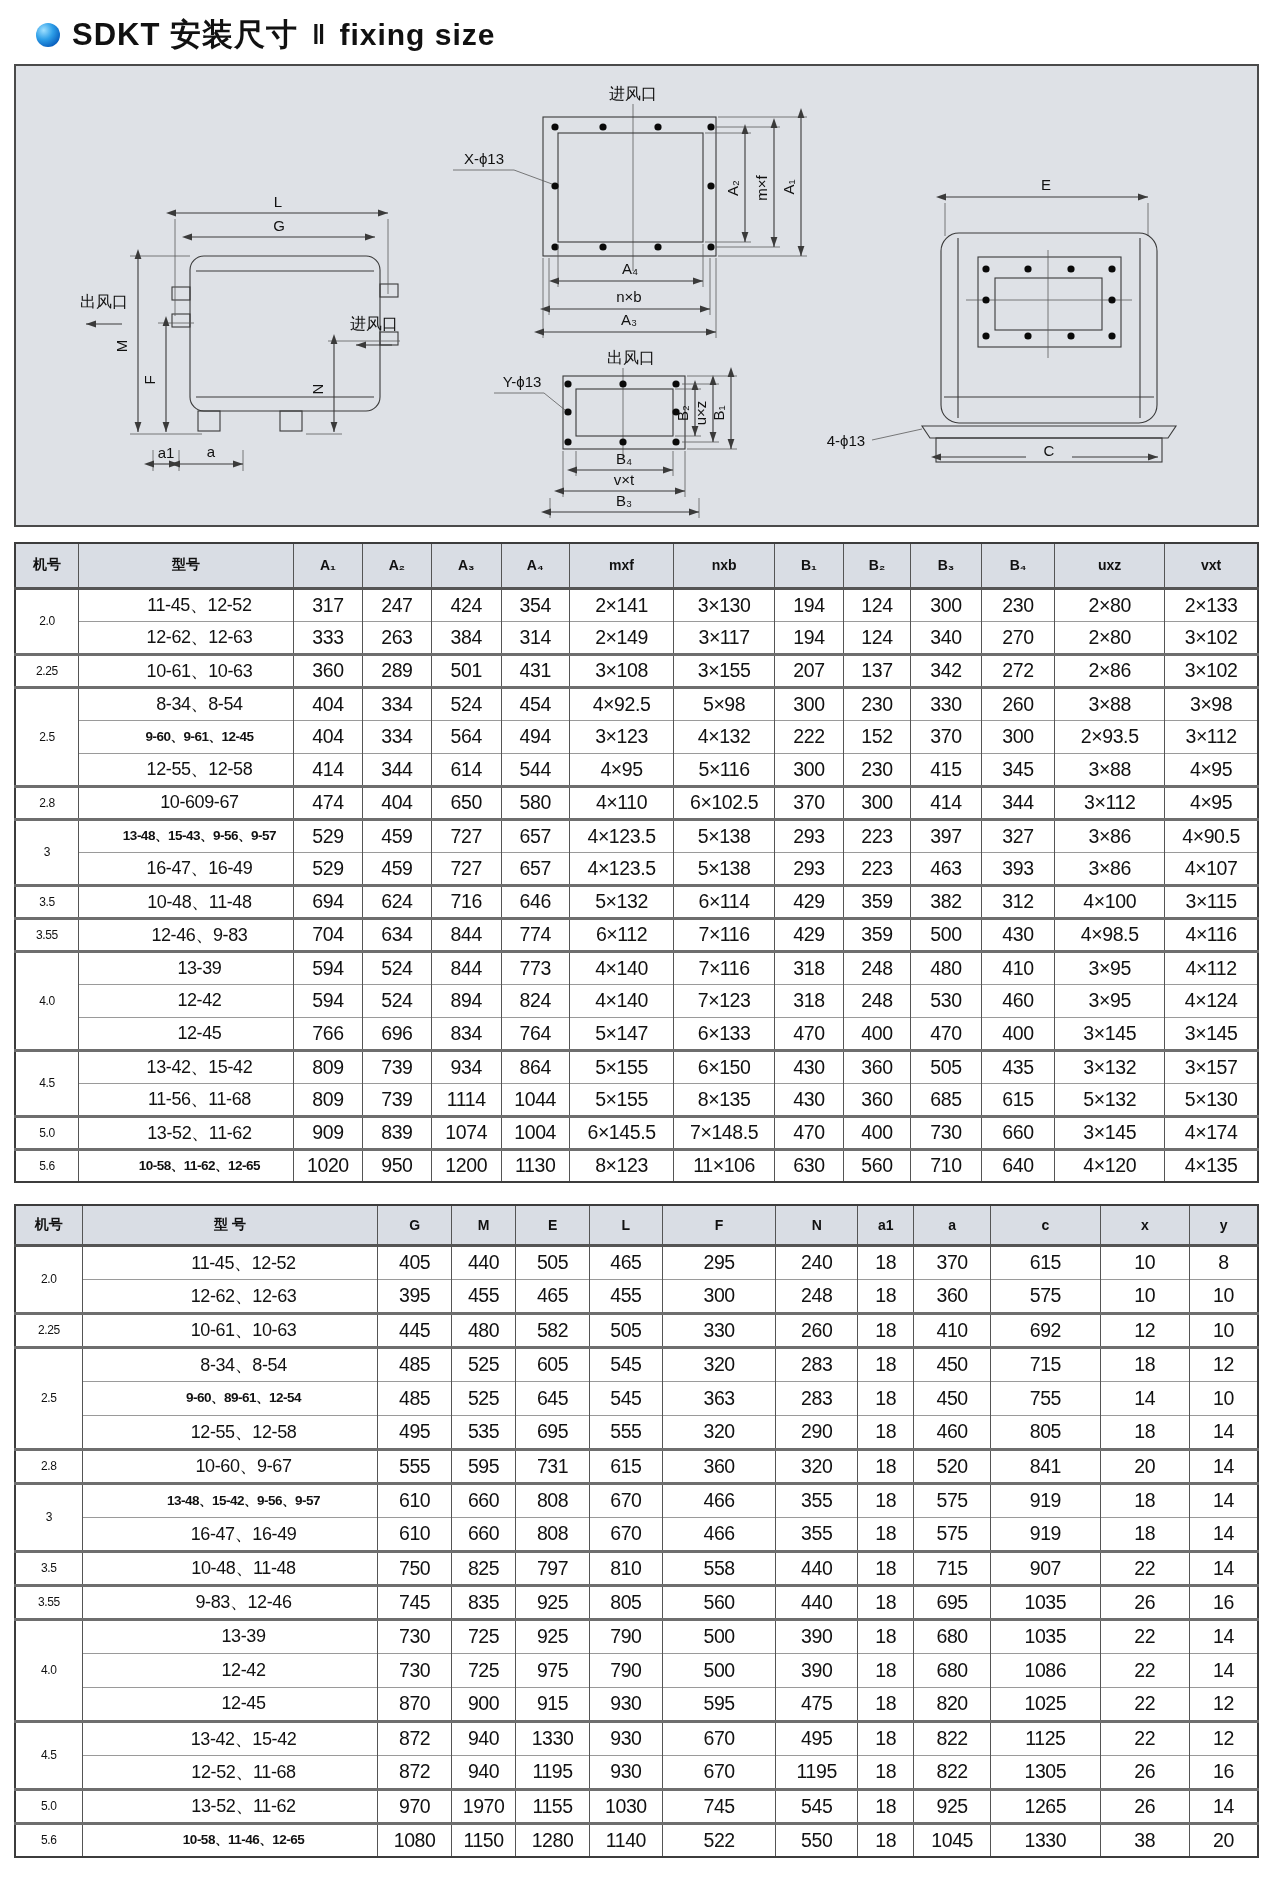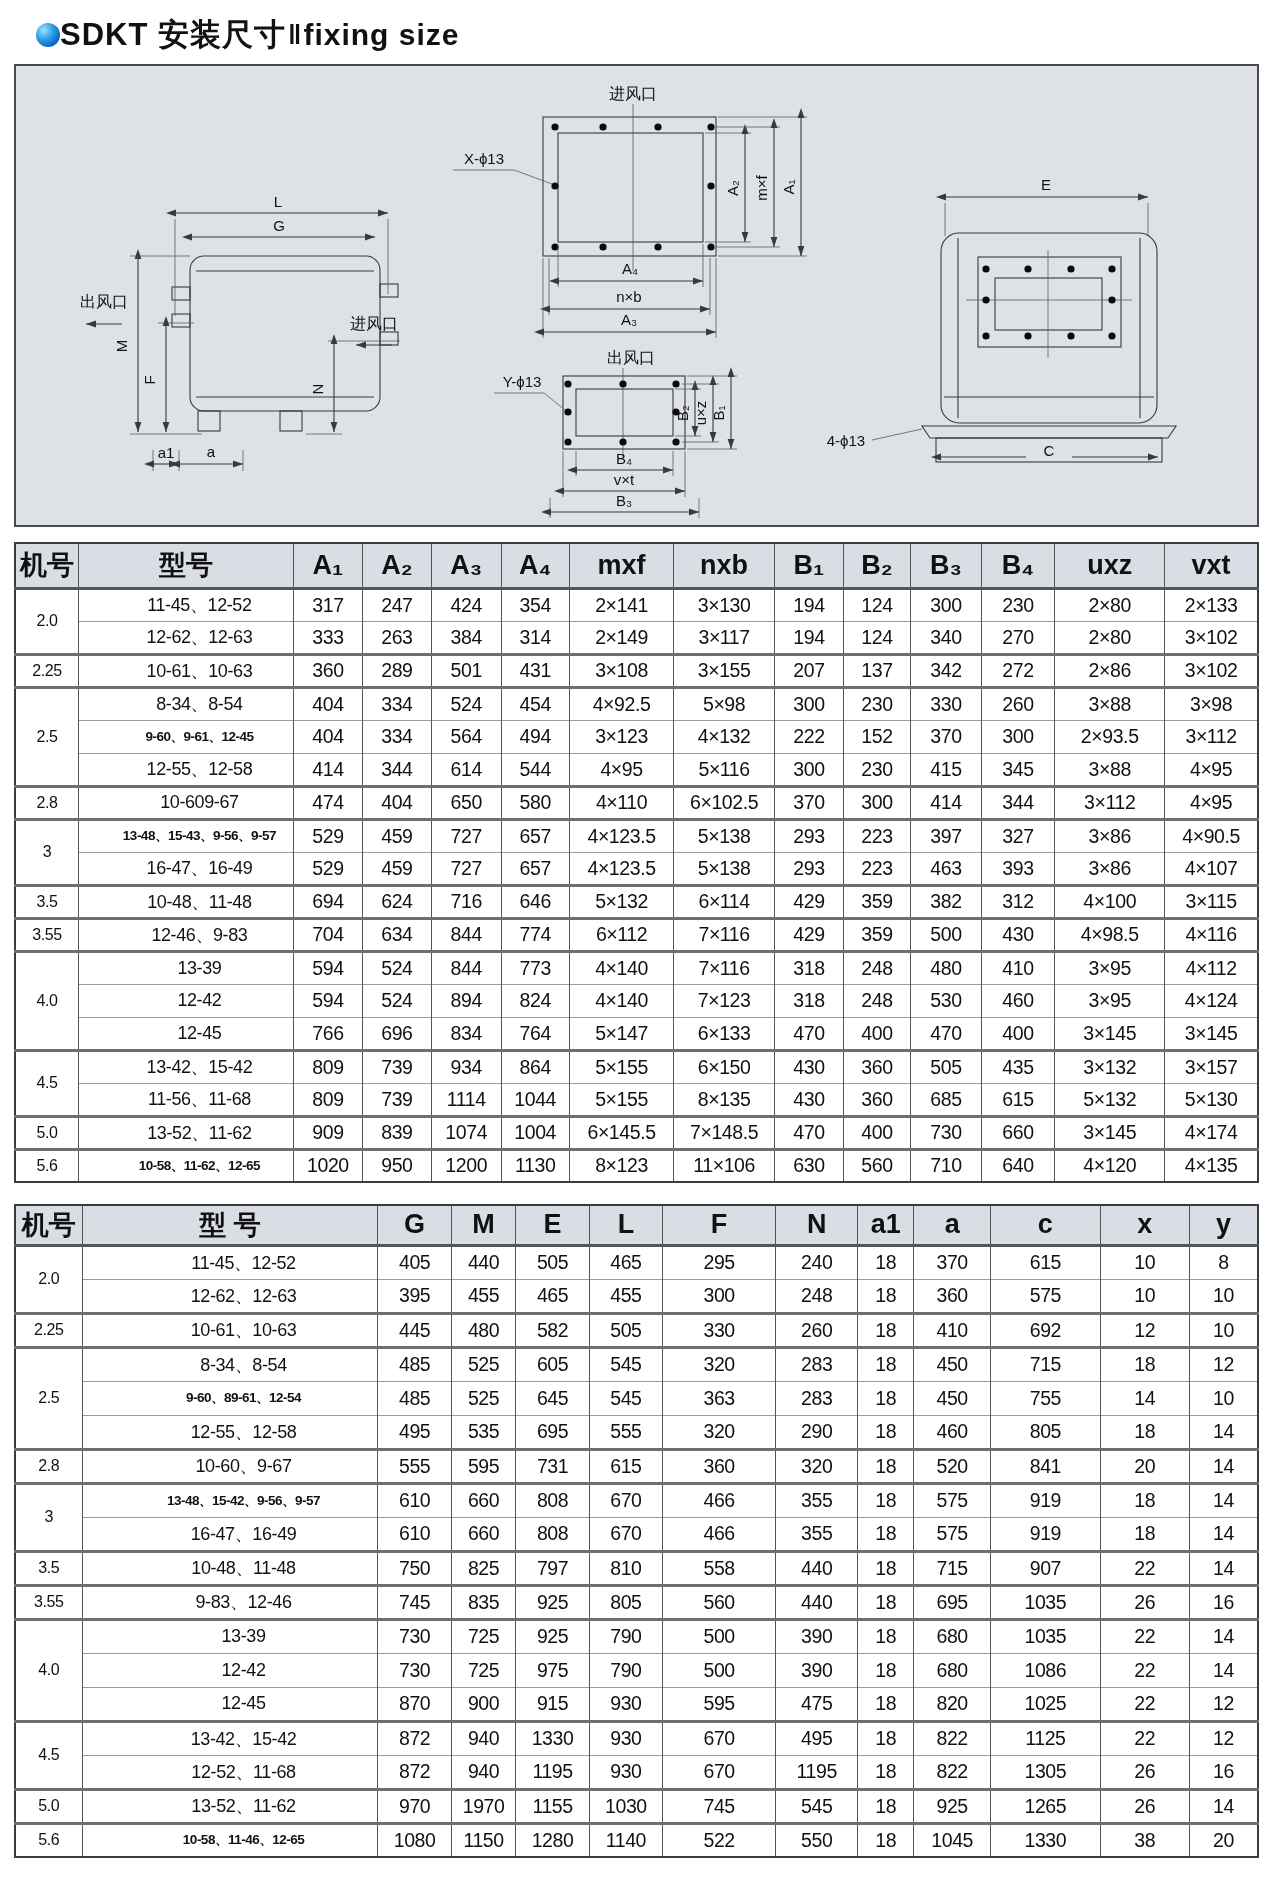--- a/index.html
+++ b/index.html
@@ -1,47 +1,47 @@
 <!DOCTYPE html>
 <html><head>
 <meta charset="utf-8">
 <style>
   * { box-sizing: border-box; }
   html,body { margin:0; padding:0; background:#ffffff; }
   body { width:1273px; font-family:"Liberation Sans", sans-serif; color:#111; }
   .page { width:1273px; padding:10px 14px 8px 14px; }
 
   
-  .title-row { display:flex; align-items:center; height:46px; margin:2px 0 6px 22px; }
+  .title-row { display:flex; align-items:center; gap:12px; height:46px; margin:2px 0 6px 22px; }
   .bullet { width:24px; height:24px; border-radius:50%;
             background: radial-gradient(circle at 32% 30%, #9fe0ff 0%, #2e9fe8 40%, #0a62c0 75%, #063f8c 100%); }
   .title-cn { font-size:31px; font-weight:bold; letter-spacing:1px; }
   .title-sep { font-size:27px; font-weight:bold; margin:0 2px; }
   .title-en { font-size:30px; font-weight:bold; letter-spacing:1px; }
 
   
   .diagram-panel { width:1245px; height:463px; background:#dee1e6; border:2px solid #4a4a4a; margin:0 0 15px 0; }
   svg text { font-family:"Liberation Sans", sans-serif; fill:#111; }
   .dline { stroke:#3a3a3a; stroke-width:1.1; fill:none; }
   .thin  { stroke:#5a5a5a; stroke-width:0.8; fill:none; }
   .dot   { fill:#0a0a0a; }
   .dimtext { font-size:15px; }
   .cntext  { font-size:16px; }
 
   
   table { border-collapse:collapse; width:1245px; table-layout:fixed; border:2px solid #3c3c3c; }
-  th { background:#d9dde4; border:1px solid #555; font-weight:bold; font-size:27px; height:45px; padding:0; }
+  th { background:#d9dde4; border:1px solid #555; font-weight:bold; font-size:14px; height:45px; padding:0; }
   #t2 th { height:40px; }
   td { border-left:1px solid #555; border-right:1px solid #555; text-align:center; vertical-align:middle;
        font-size:19.5px; letter-spacing:-0.4px; height:33px; padding:0 1px; white-space:nowrap; overflow:hidden; }
   #t2 td { height:34px; }
   thead th { border-bottom:3px solid #555; }
   tr.group-first td { border-top:3px solid #6e6e6e; }
   tr.group-sub  td { border-top:1px solid #9a9a9a; }
-  td.size-cell { font-size:16px; }
+  td.size-cell { font-size:12px; }
   td.model-cell { font-size:18px;padding-left:28px; }
   td.model-cell.small { font-size:13.5px; letter-spacing:-0.5px;font-weight:bold; }
   .tables-gap { height:21px; }
 </style>
 </head>
 <body>
 
 <div class="page">
 
   <div class="title-row">

